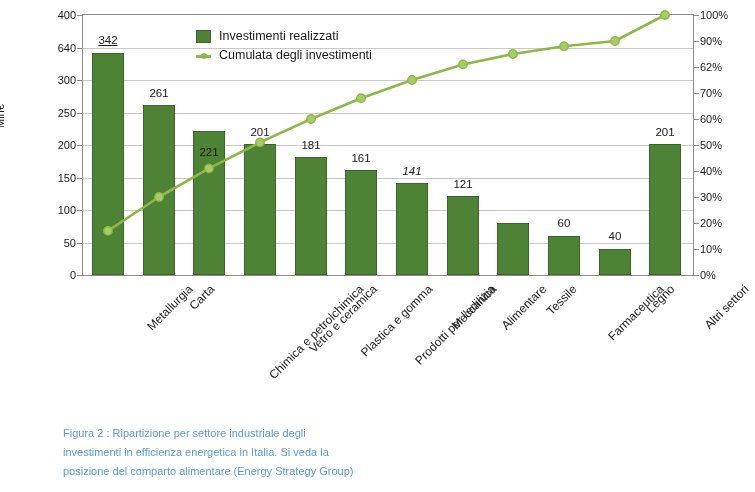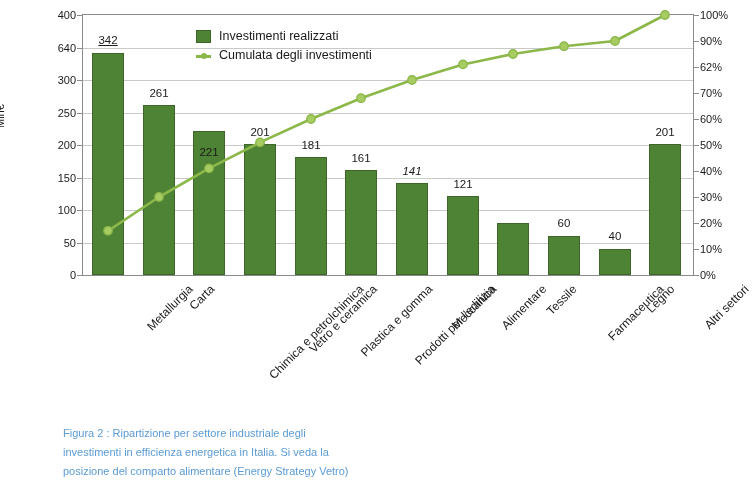--- a/index.html
+++ b/index.html
@@ -295,16 +295,16 @@
   <div class="cat-label" style="left:432px; top:282px;">Meccanica</div>
   <div class="cat-label" style="left:482px; top:282px;">Alimentare</div>
   <div class="cat-label" style="left:533px; top:282px;">Tessile</div>
   <div class="cat-label" style="left:584px; top:282px;">Farmaceutica</div>
   <div class="cat-label" style="left:634px; top:282px;">Legno</div>
   <div class="cat-label" style="left:685px; top:282px;">Altri settori</div>
 
   <div class="caption">
     <div>Figura 2 : Ripartizione per settore industriale degli</div>
     <div>investimenti in efficienza energetica in Italia. Si veda la</div>
-    <div>posizione del comparto alimentare (Energy Strategy Vetro)</div>
+    <div>posizione del comparto alimentare (Energy Strategy Group)</div>
   </div>
 
 </div>
 
 </body></html>

